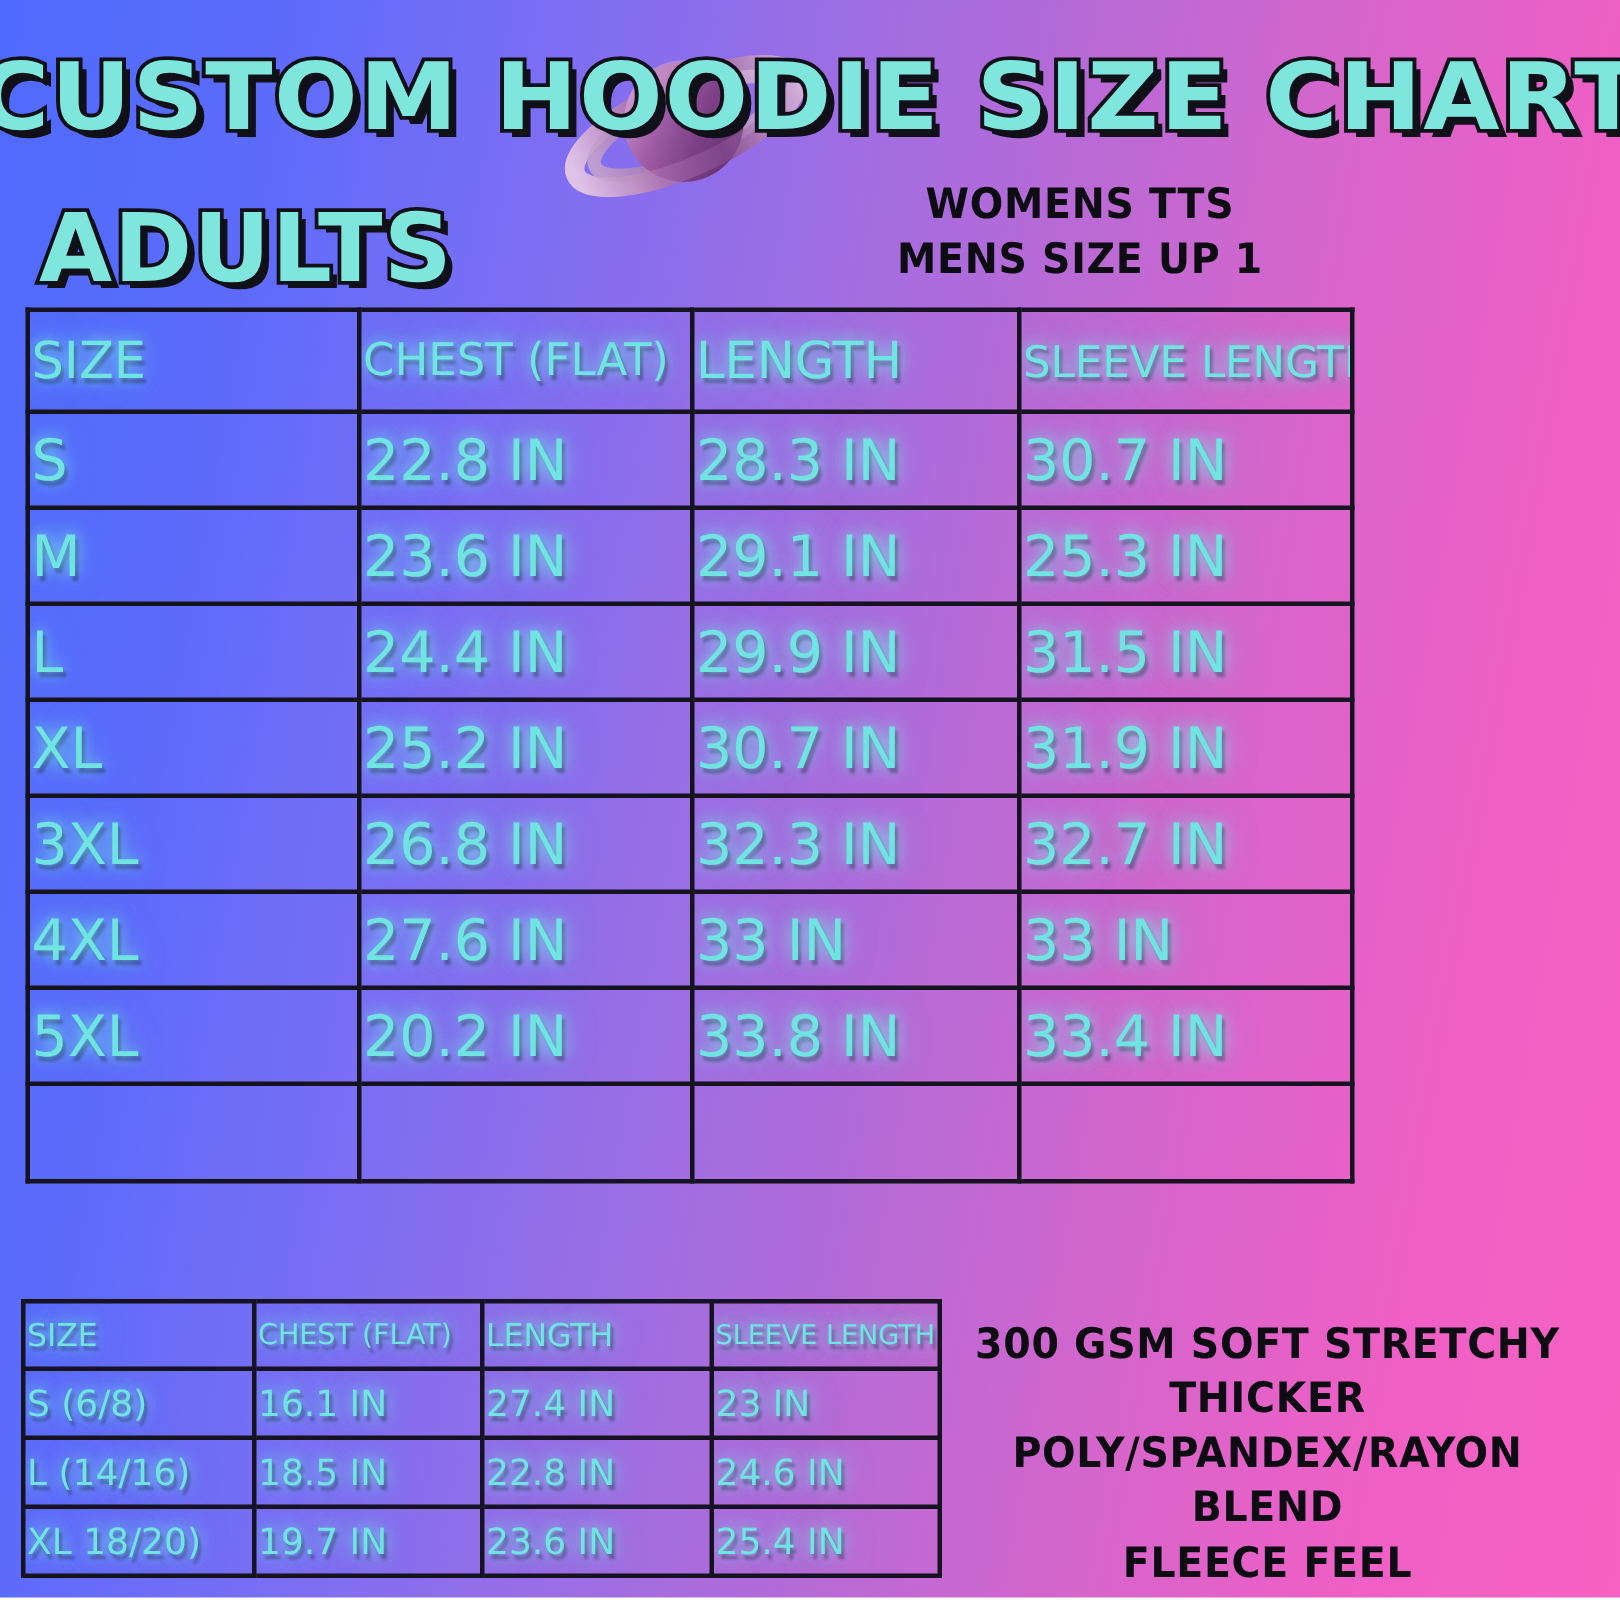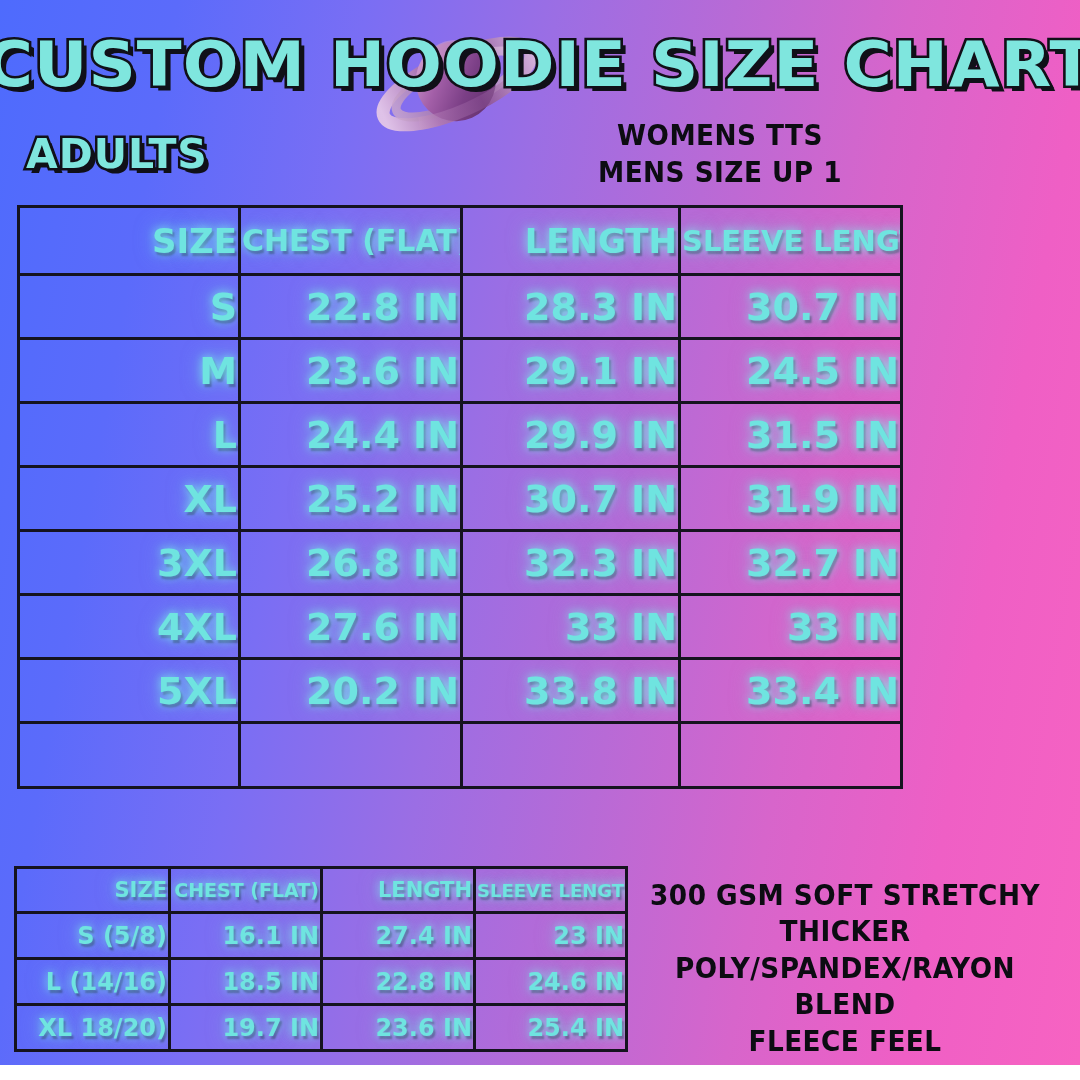--- a/index.html
+++ b/index.html
@@ -62,21 +62,21 @@
     font-size: 62px;
     transform: scaleX(1.06);
     line-height: 1;
     z-index: 3;
   }
 
   #adults-heading {
     position: absolute;
     left: 26px;
     top: 134px;
-    font-size: 41px;
+    font-size: 63px;
     line-height: 1;
     z-index: 3;
   }
 
   #youth-heading {
     position: absolute;
     left: 10px;
     top: 818px;
     font-size: 43px;
     line-height: 1;
@@ -111,24 +111,24 @@
 
   
   table.size-table {
     position: absolute;
     border-collapse: collapse;
     table-layout: fixed;
     z-index: 2;
   }
   table.size-table td {
     border: 3px solid #15131f;
-    text-align: right;
+    text-align: left;
     vertical-align: middle;
     font-family: "DejaVu Sans", sans-serif;
-    font-weight: bold;
+    font-weight: normal;
     color: #6fe4e0;
     text-shadow:
       0 0 10px rgba(120,240,235,0.85),
       0 0 20px rgba(120,240,235,0.5),
       2px 3px 2px rgba(20,20,45,0.45);
     white-space: nowrap;
     overflow: hidden;
   }
 
   
@@ -220,21 +220,21 @@
       <tr>
         <td class="col-size">S</td>
         <td class="col-chest">22.8 IN</td>
         <td class="col-length">28.3 IN</td>
         <td class="col-sleeve">30.7 IN</td>
       </tr>
       <tr>
         <td class="col-size">M</td>
         <td class="col-chest">23.6 IN</td>
         <td class="col-length">29.1 IN</td>
-        <td class="col-sleeve">24.5 IN</td>
+        <td class="col-sleeve">25.3 IN</td>
       </tr>
       <tr>
         <td class="col-size">L</td>
         <td class="col-chest">24.4 IN</td>
         <td class="col-length">29.9 IN</td>
         <td class="col-sleeve">31.5 IN</td>
       </tr>
       <tr>
         <td class="col-size">XL</td>
         <td class="col-chest">25.2 IN</td>
@@ -271,21 +271,21 @@
 
   <table id="youth-table" class="size-table">
     <tbody>
       <tr class="header-row">
         <td class="col-size">SIZE</td>
         <td class="col-chest">CHEST (FLAT)</td>
         <td class="col-length">LENGTH</td>
         <td class="col-sleeve">SLEEVE LENGTH</td>
       </tr>
       <tr>
-        <td class="col-size">S (5/8)</td>
+        <td class="col-size">S (6/8)</td>
         <td class="col-chest">16.1 IN</td>
         <td class="col-length">27.4 IN</td>
         <td class="col-sleeve">23 IN</td>
       </tr>
       <tr>
         <td class="col-size">L (14/16)</td>
         <td class="col-chest">18.5 IN</td>
         <td class="col-length">22.8 IN</td>
         <td class="col-sleeve">24.6 IN</td>
       </tr>

